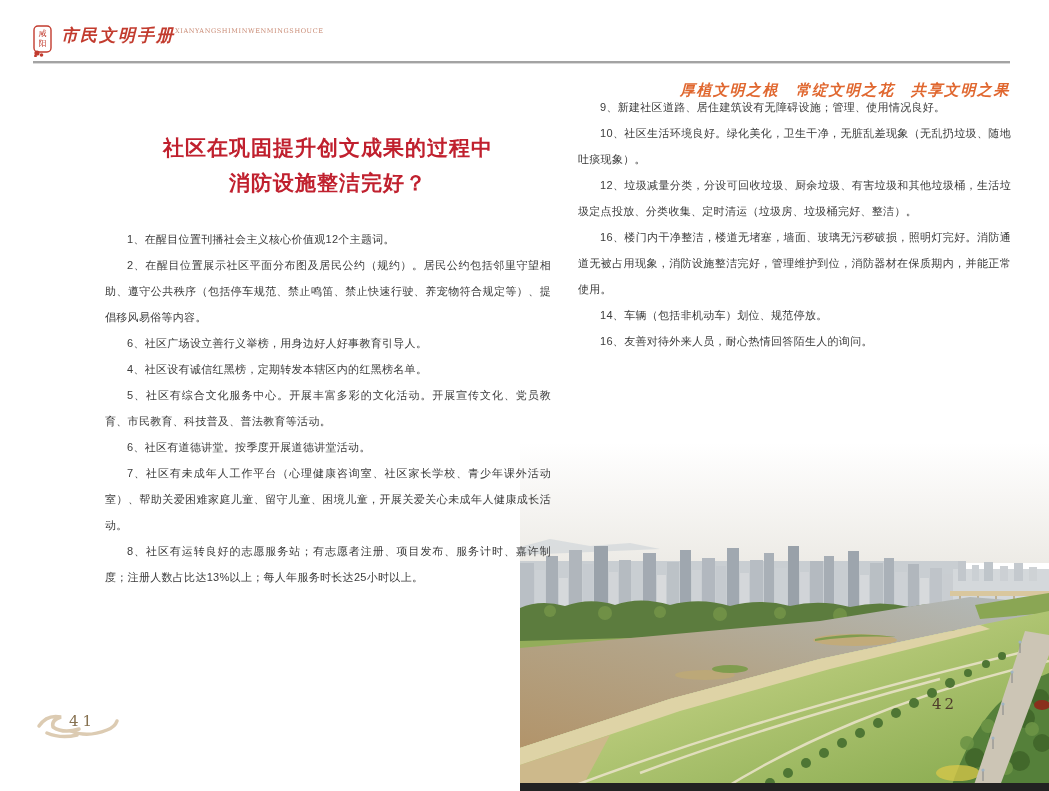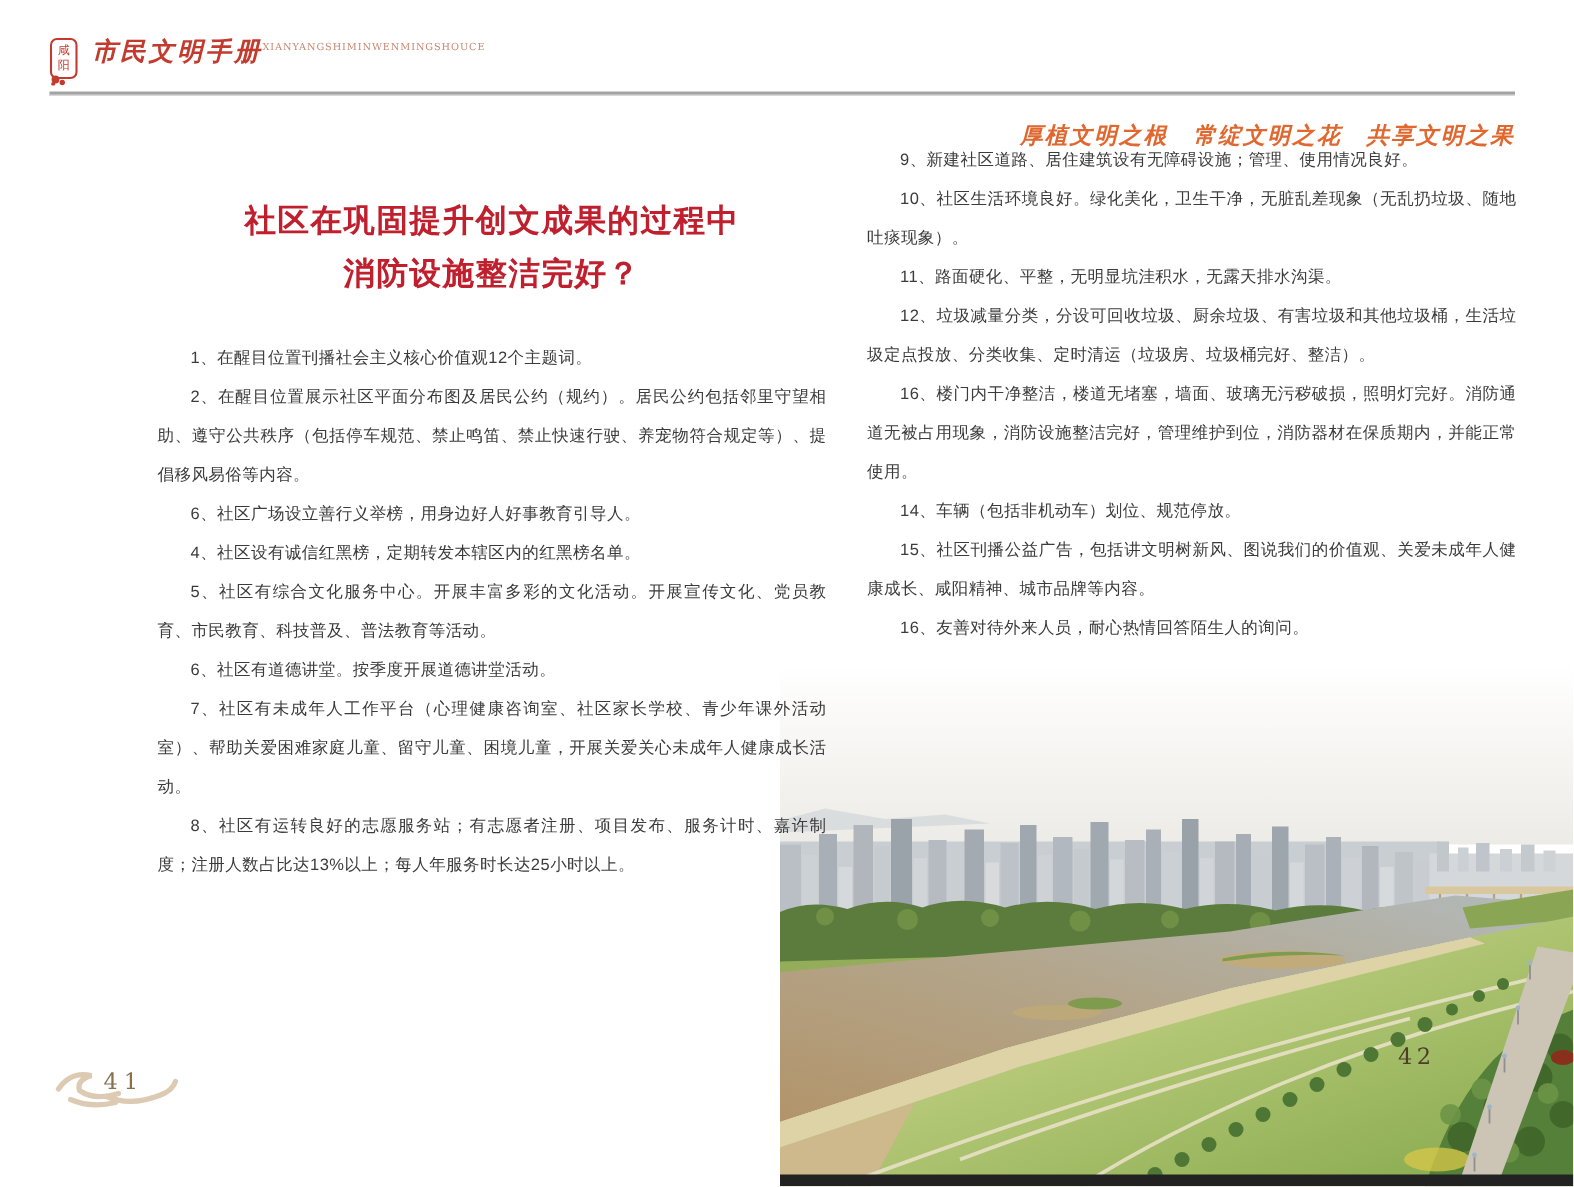--- a/index.html
+++ b/index.html
@@ -71,25 +71,23 @@
     <p class="body-p">4、社区设有诚信红黑榜，定期转发本辖区内的红黑榜名单。</p>
     <p class="body-p">5、社区有综合文化服务中心。开展丰富多彩的文化活动。开展宣传文化、党员教育、市民教育、科技普及、普法教育等活动。</p>
     <p class="body-p">6、社区有道德讲堂。按季度开展道德讲堂活动。</p>
     <p class="body-p">7、社区有未成年人工作平台（心理健康咨询室、社区家长学校、青少年课外活动室）、帮助关爱困难家庭儿童、留守儿童、困境儿童，开展关爱关心未成年人健康成长活动。</p>
     <p class="body-p">8、社区有运转良好的志愿服务站；有志愿者注册、项目发布、服务计时、嘉许制度；注册人数占比达13%以上；每人年服务时长达25小时以上。</p>
   </div>
 
   <div class="col-right">
     <p class="body-p">9、新建社区道路、居住建筑设有无障碍设施；管理、使用情况良好。</p>
     <p class="body-p">10、社区生活环境良好。绿化美化，卫生干净，无脏乱差现象（无乱扔垃圾、随地吐痰现象）。</p>
-    <p class="body-p">11、路面硬化、平整，无明显坑洼积水，无露天排水沟渠。</p>
     <p class="body-p">12、垃圾减量分类，分设可回收垃圾、厨余垃圾、有害垃圾和其他垃圾桶，生活垃圾定点投放、分类收集、定时清运（垃圾房、垃圾桶完好、整洁）。</p>
     <p class="body-p">16、楼门内干净整洁，楼道无堵塞，墙面、玻璃无污秽破损，照明灯完好。消防通道无被占用现象，消防设施整洁完好，管理维护到位，消防器材在保质期内，并能正常使用。</p>
     <p class="body-p">14、车辆（包括非机动车）划位、规范停放。</p>
-    <p class="body-p">15、社区刊播公益广告，包括讲文明树新风、图说我们的价值观、关爱未成年人健康成长、咸阳精神、城市品牌等内容。</p>
     <p class="body-p">16、友善对待外来人员，耐心热情回答陌生人的询问。</p>
   </div>
 
   <div class="folio-left">
     <svg width="90" height="36" viewBox="0 0 90 36">
       <g fill="none" stroke="#dccbb2" stroke-width="3.5" stroke-linecap="round">
         <path d="M6,22 q8,-12 22,-9 q-10,3 -8,10 q10,7 26,2"></path>
         <path d="M38,27 q16,7 36,-1 q8,-3 10,-9"></path>
         <path d="M14,29 q14,6 30,2"></path>
       </g>

